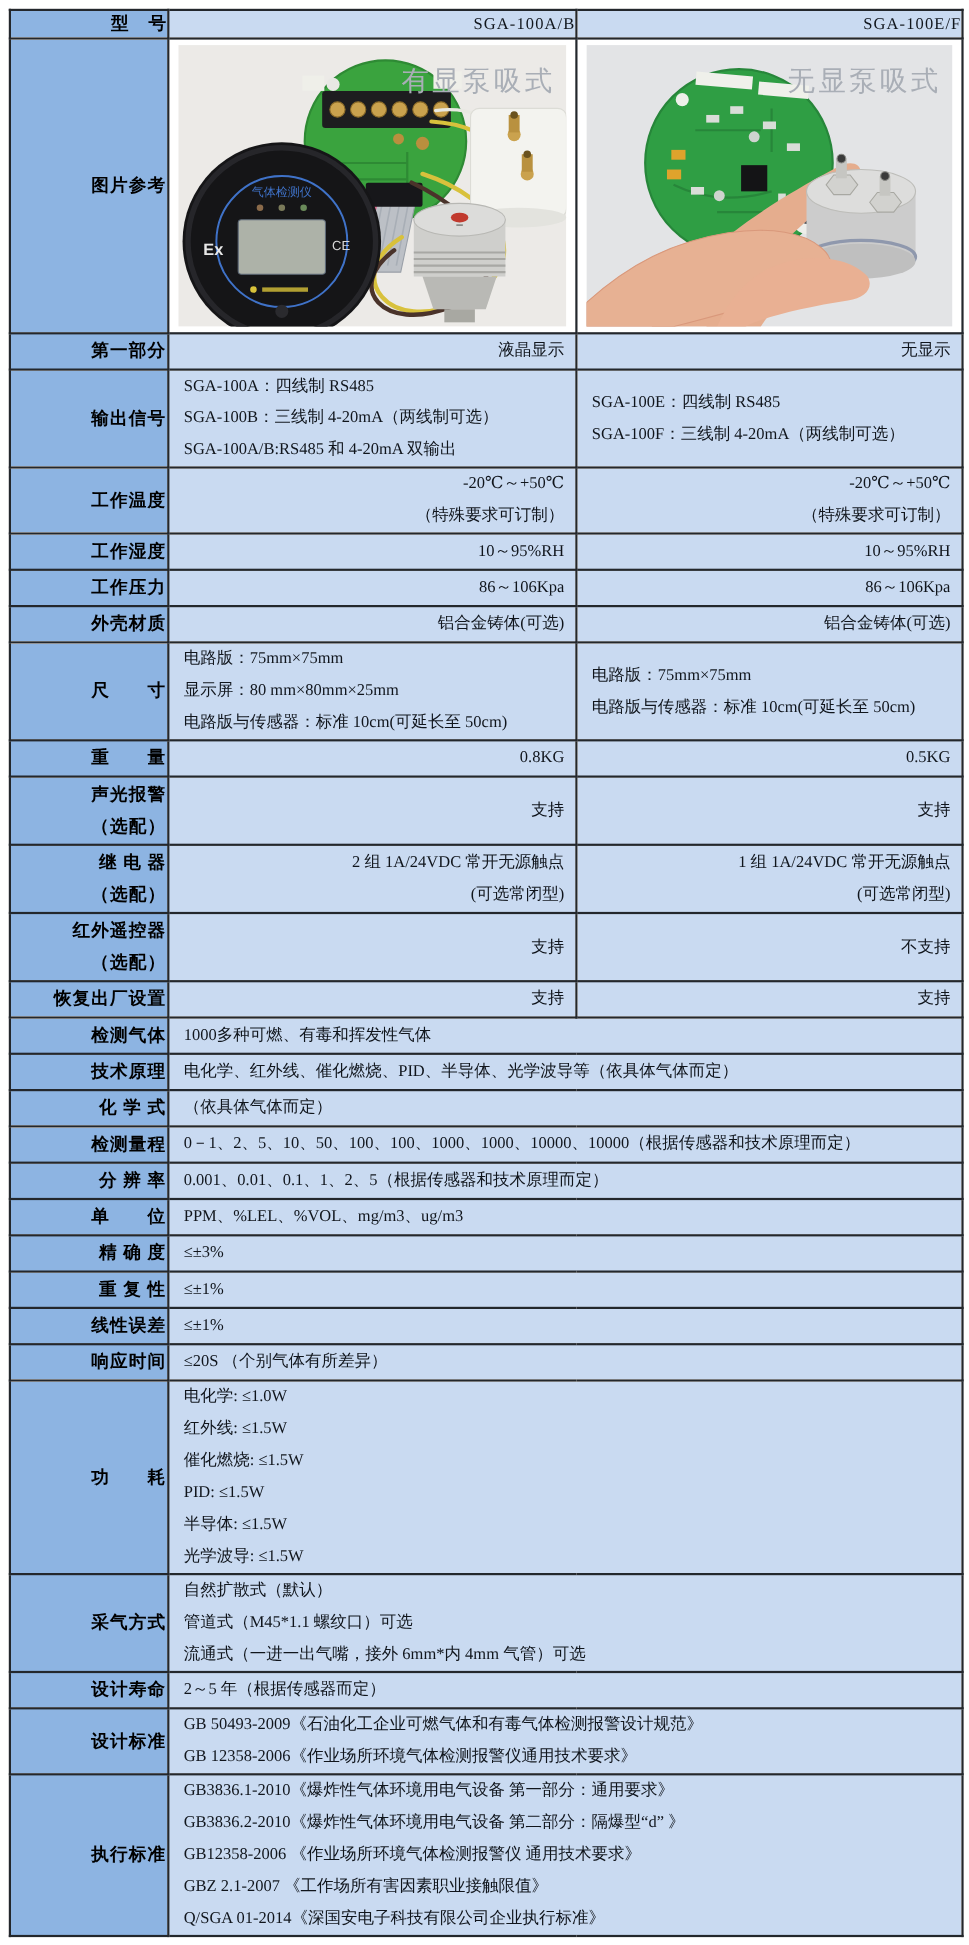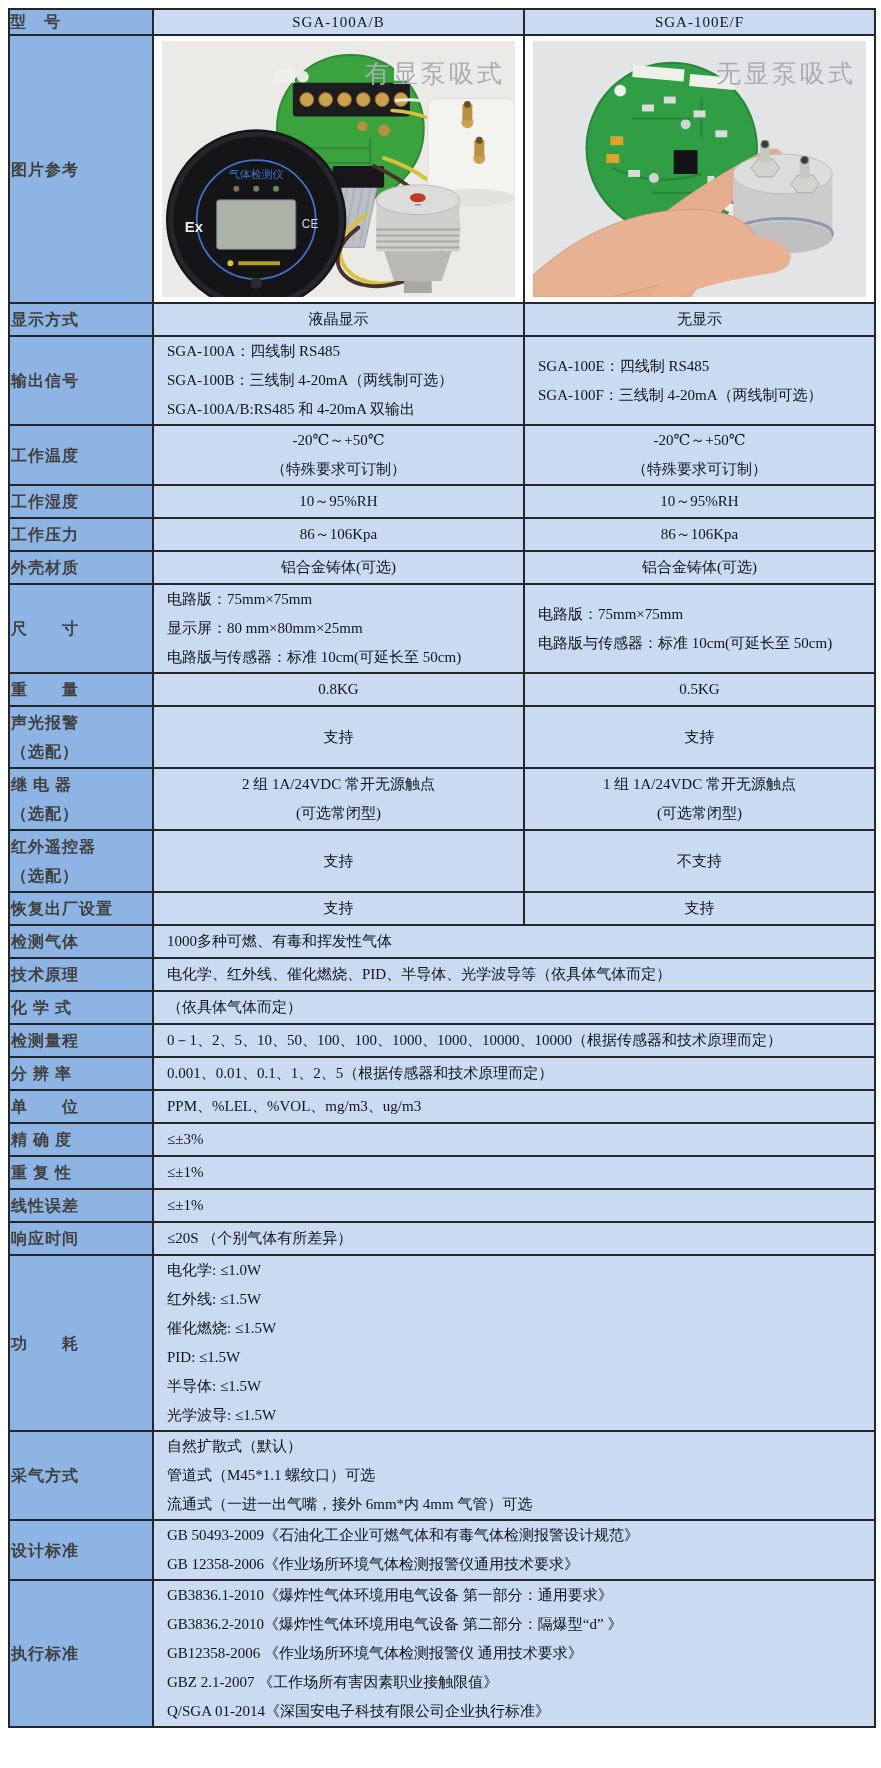--- a/index.html
+++ b/index.html
@@ -22,32 +22,32 @@
   }
   td{
     border:2px solid var(--border);
     vertical-align:middle;
     overflow:hidden;
   }
   td.label{
     background:var(--label-bg);
     font-weight:bold;
     font-size:16px;
-    text-align:left;
+    text-align:right;
     white-space:pre-line;
     line-height:29px;
-    color:#404040;
+    color:#000000;
     letter-spacing:1px;
   }
   td.value{
     background:var(--value-bg);
     font-size:15px;
     padding:0 10px;
   }
-  td.value.center{text-align:center;}
+  td.value.center{text-align:right;}
   td.value.left{text-align:left;padding-left:13px;}
   .line{line-height:29px;white-space:nowrap;}
   tr.row-head td{line-height:24px;height:24px;padding:0;}
   tr.row-head td.value{font-size:15px;letter-spacing:1px;}
   td.photo-cell{
     background:#ffffff;
     padding:5px 8px;
   }
   .photo{
     position:relative;
@@ -219,21 +219,21 @@
                 <path d="M0,258 L0,236 C40,200 80,180 130,172 C170,166 200,172 216,186 C230,198 226,214 206,222 C160,238 110,250 80,258 Z" fill="#e7b193" stroke="#d9987b"></path>
                 <path d="M120,258 C136,222 160,202 196,196 C224,192 248,200 258,212 C264,222 256,232 240,234 C200,240 160,250 146,258 Z" fill="#e9b093"></path>
               </g>
             </svg>
             <span class="watermark">无显泵吸式</span>
           </div>
         </td>
       </tr>
 
     <tr>
-          <td class="label">显示方式</td>
+          <td class="label">第一部分</td>
           <td class="value center">
             <div class="line">液晶显示</div>
           </td>
           <td class="value center">
             <div class="line">无显示</div>
           </td>
         </tr>
         <tr>
           <td class="label">输出信号</td>
           <td class="value left">
@@ -419,20 +419,26 @@
         </tr>
         <tr>
           <td class="label">采气方式</td>
           <td class="value left" colspan="2">
             <div class="line">自然扩散式（默认）</div>
             <div class="line">管道式（M45*1.1 螺纹口）可选</div>
             <div class="line">流通式（一进一出气嘴，接外 6mm*内 4mm 气管）可选</div>
           </td>
         </tr>
         <tr>
+          <td class="label">设计寿命</td>
+          <td class="value left" colspan="2">
+            <div class="line">2～5 年（根据传感器而定）</div>
+          </td>
+        </tr>
+        <tr>
           <td class="label">设计标准</td>
           <td class="value left" colspan="2">
             <div class="line">GB 50493-2009《石油化工企业可燃气体和有毒气体检测报警设计规范》</div>
             <div class="line">GB 12358-2006《作业场所环境气体检测报警仪通用技术要求》</div>
           </td>
         </tr>
         <tr>
           <td class="label">执行标准</td>
           <td class="value left" colspan="2">
             <div class="line">GB3836.1-2010《爆炸性气体环境用电气设备 第一部分：通用要求》</div>

